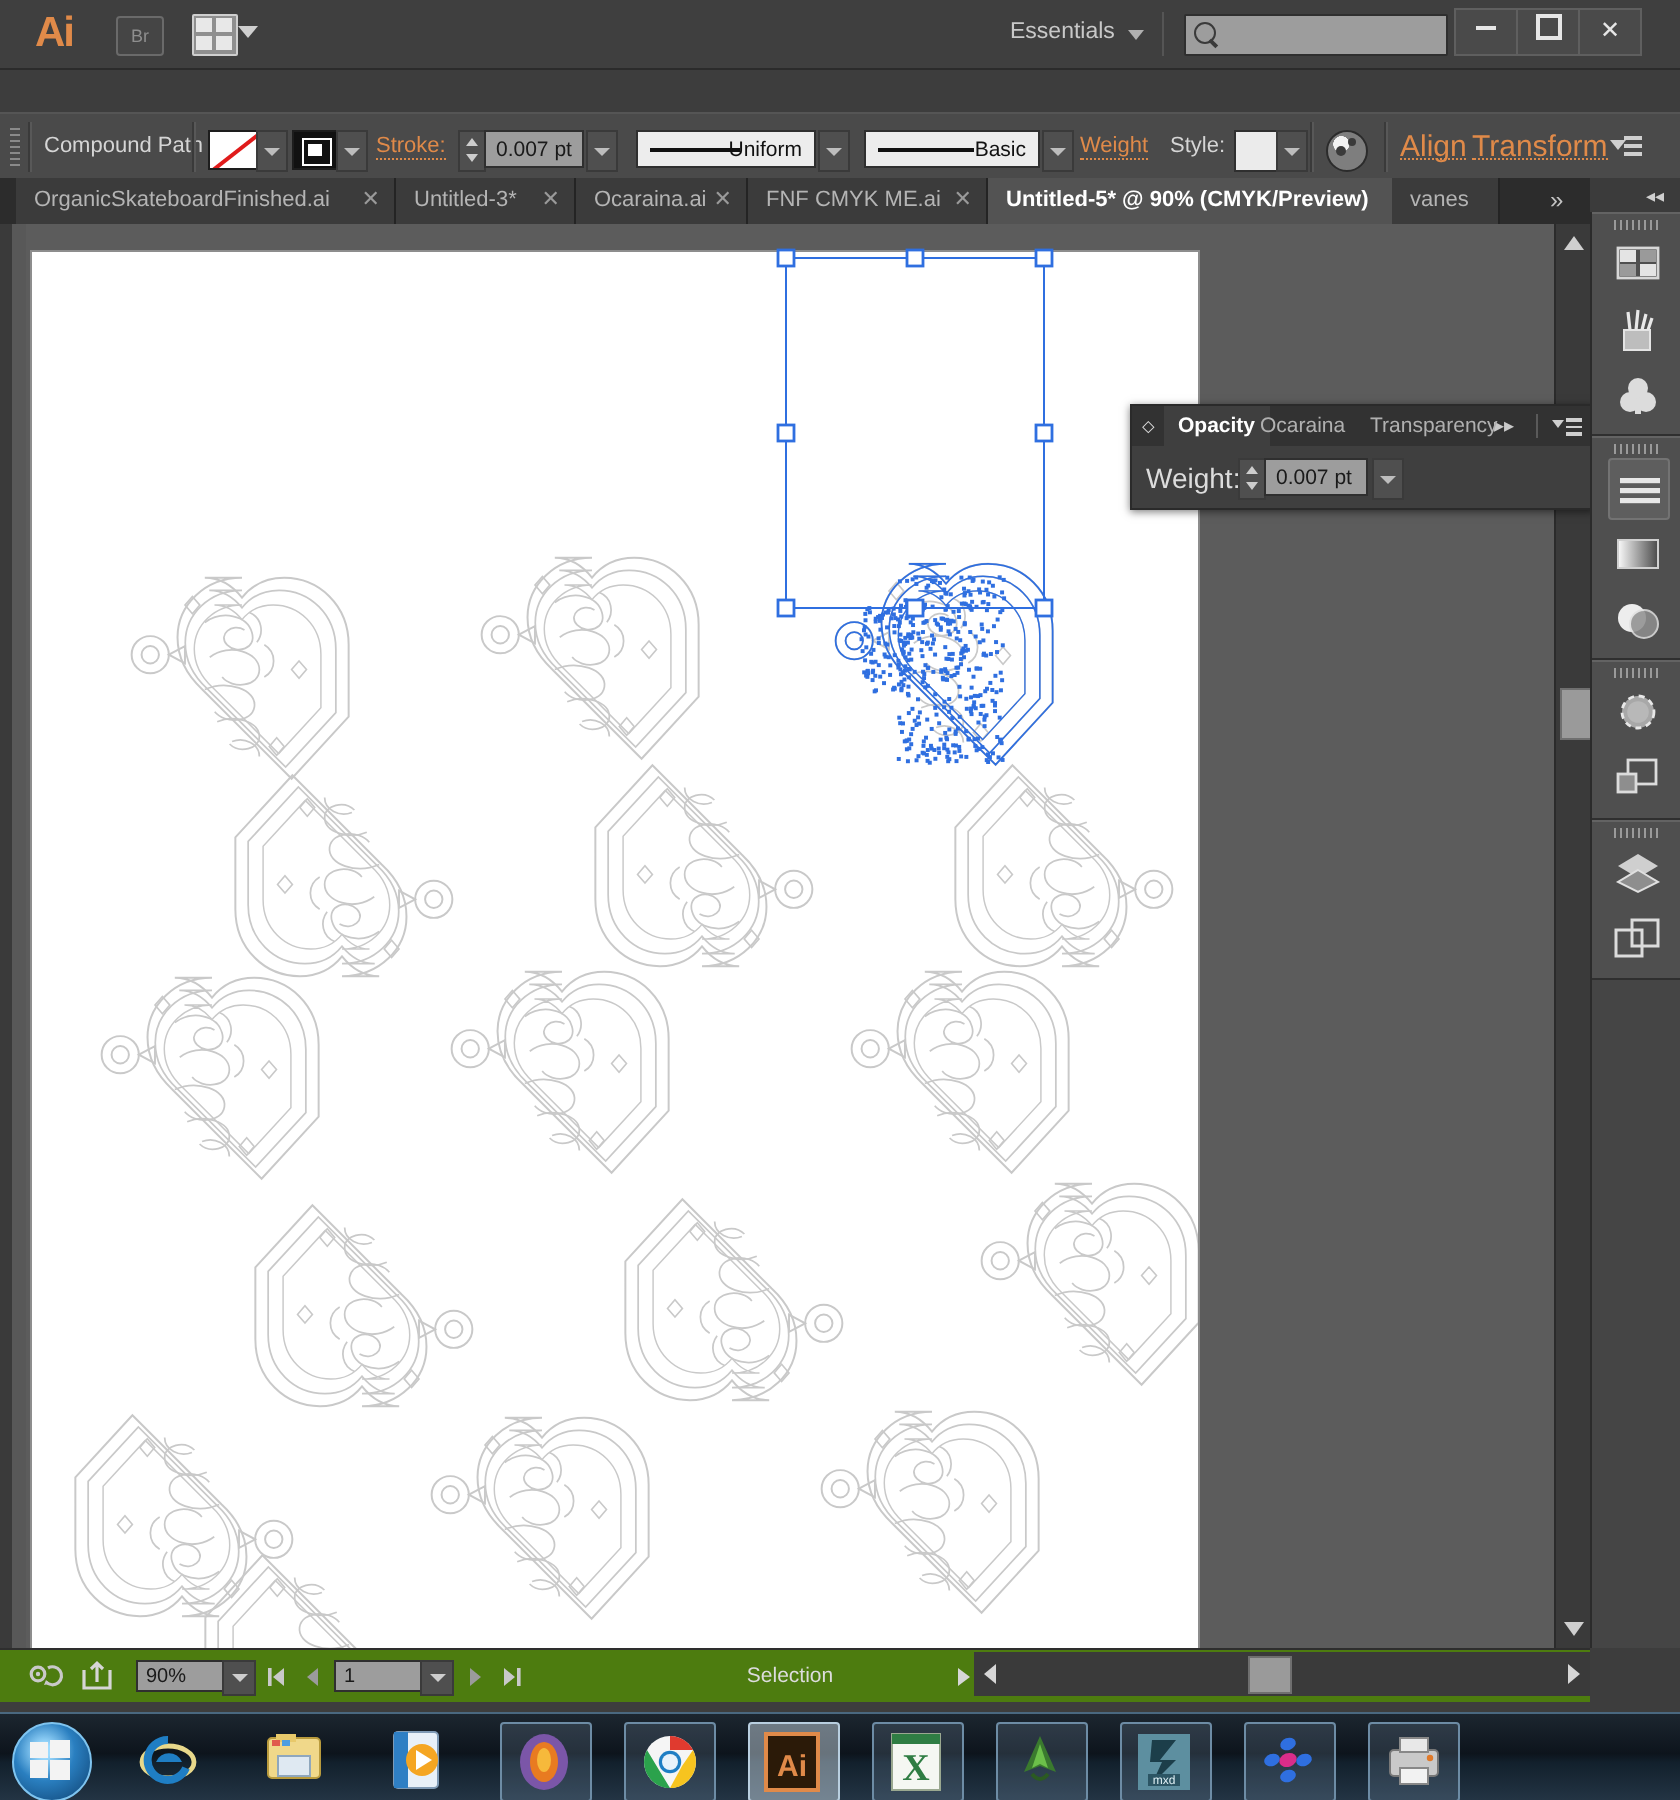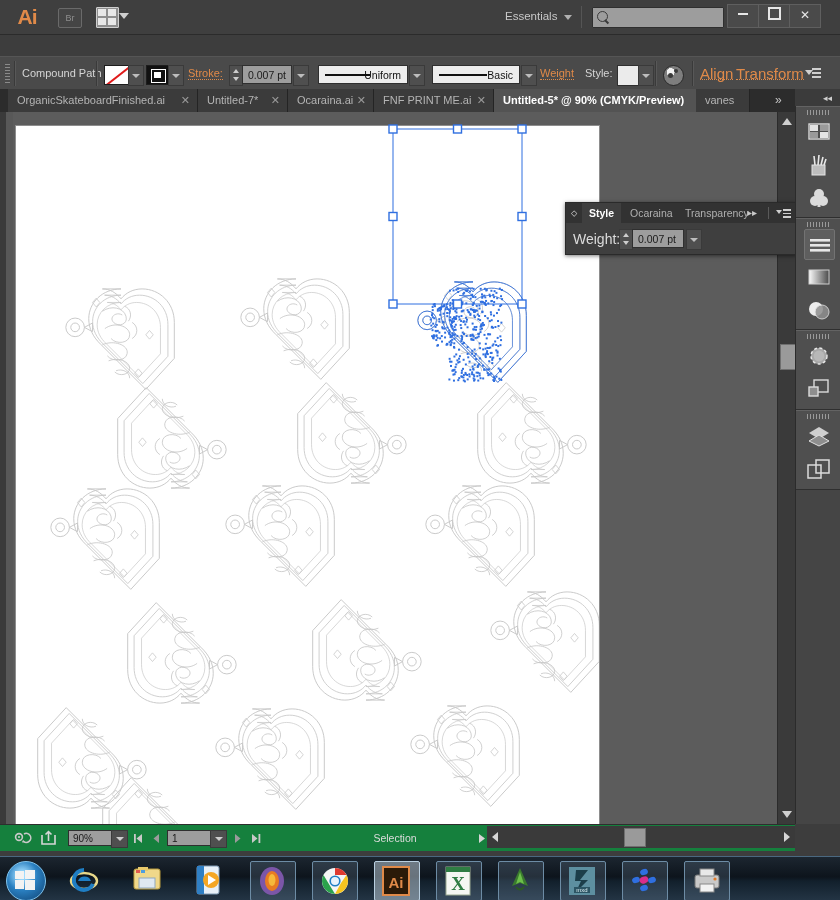--- a/index.html
+++ b/index.html
@@ -146,21 +146,21 @@
   .dock-collapse{position:absolute;left:795px;top:89px;width:45px;height:17px;background:#3b3b3b;}
   .dock-collapse .dbl{position:absolute;right:8px;top:4px;color:#cfcfcf;font-size:9px;}
   .dock-grp{position:absolute;left:0;width:45px;background:#4f4f4f;border-top:1px solid #636363;
     border-bottom:1px solid #2f2f2f;}
   .dock-grip{position:absolute;left:11px;top:3px;width:23px;height:5px;
     background:repeating-linear-gradient(to right,#9a9a9a 0 1px,transparent 1px 3px);}
   .dock-btn{position:absolute;left:8px;width:29px;height:29px;}
   .dock-btn.sel{background:#5e5e5e;border:1px solid #737373;border-radius:2px;}
 
   
-  .statusbar{position:absolute;left:0;top:824px;width:795px;height:26px;background:#15803d;
+  .statusbar{position:absolute;left:0;top:824px;width:795px;height:26px;background:#4d7c0f;
     border-top:1px solid #2e2e2e;}
   .sb-icon{position:absolute;top:5px;width:18px;height:16px;}
   .sb-field{position:absolute;top:5px;height:16px;background:#9d9d9d;border:1px solid #2f2f2f;
     color:#1a1a1a;font-size:10px;line-height:15px;padding-left:4px;box-sizing:border-box;}
   .sb-dd{position:absolute;top:5px;width:15px;height:16px;background:#4f4f4f;border:1px solid #3a3a3a;}
   .sb-dd .tri{position:absolute;left:3.5px;top:6px;width:0;height:0;border-left:4px solid transparent;
     border-right:4px solid transparent;border-top:4px solid #cdcdcd;}
   .sb-status-txt{position:absolute;left:320px;top:5px;width:150px;height:16px;line-height:16px;
     text-align:center;font-size:10.5px;color:#dcdcdc;}
   .hscroll{position:absolute;left:487px;top:826px;width:308px;height:22px;background:#3a3a3a;}
@@ -270,23 +270,23 @@
     <div class="cb-menu">
       <span class="ar"></span>
         <span class="l l1"></span>
         <span class="l l2"></span>
         <span class="l l3"></span>
     </div>
   </div>
 
   <div class="tabbar" id="tabbar">
       <div class="tab" style="left: 8px; width: 190px;"><span>OrganicSkateboardFinished.ai</span><span class="xclose">✕</span></div>
-      <div class="tab" style="left: 198px; width: 90px;"><span>Untitled-7*</span><span class="xclose">✕</span></div>
+      <div class="tab" style="left: 198px; width: 90px;"><span>Untitled-3*</span><span class="xclose">✕</span></div>
       <div class="tab" style="left: 288px; width: 86px;"><span>Ocaraina.ai</span><span class="xclose">✕</span></div>
-      <div class="tab" style="left: 374px; width: 120px;"><span>FNF PRINT ME.ai</span><span class="xclose">✕</span></div>
+      <div class="tab" style="left: 374px; width: 120px;"><span>FNF CMYK ME.ai</span><span class="xclose">✕</span></div>
       <div class="tab active" style="left: 494px; width: 222px;"><span>Untitled-5* @ 90% (CMYK/Preview)</span><span class="xclose">✕</span></div>
       <div class="tab" style="left: 696px; width: 54px;"><span>vanes</span></div>
       <div class="tab-more" style="left: 775px;">»</div>
     </div>
 
   <div class="docarea">
     <div class="doc-left-edge"></div>
     <div class="doc-left-edge2"></div>
 
     <div class="canvas-white">
@@ -1028,21 +1028,21 @@
     <div class="sp-tabs" id="sptabs">
       <span class="sp-diamond">⬦</span>
       <span class="sp-dblarrow">▸▸</span>
       <span class="sp-vsep"></span>
       <span class="sp-menu">
         <span class="ar"></span>
           <span class="l l1"></span>
           <span class="l l2"></span>
           <span class="l l3"></span>
       </span>
-    <span class="sp-tab active" style="left: 16px;">Style</span>
+    <span class="sp-tab active" style="left: 16px;">Opacity</span>
         <span class="sp-tab" style="left: 57px;">Ocaraina</span>
         <span class="sp-tab" style="left: 112px;">Transparency</span>
       </div>
     <div class="sp-weight-lbl">Weight:</div>
     <div class="spinner" style="left:53px;top:26px;">
       <span class="up"></span>
         <span class="dn"></span>
       </div>
     <div class="numfield" style="left:66px;top:26px;width:52px;">0.007 pt</div>
     <div class="dd-btn" style="left:120px;top:26px;">

